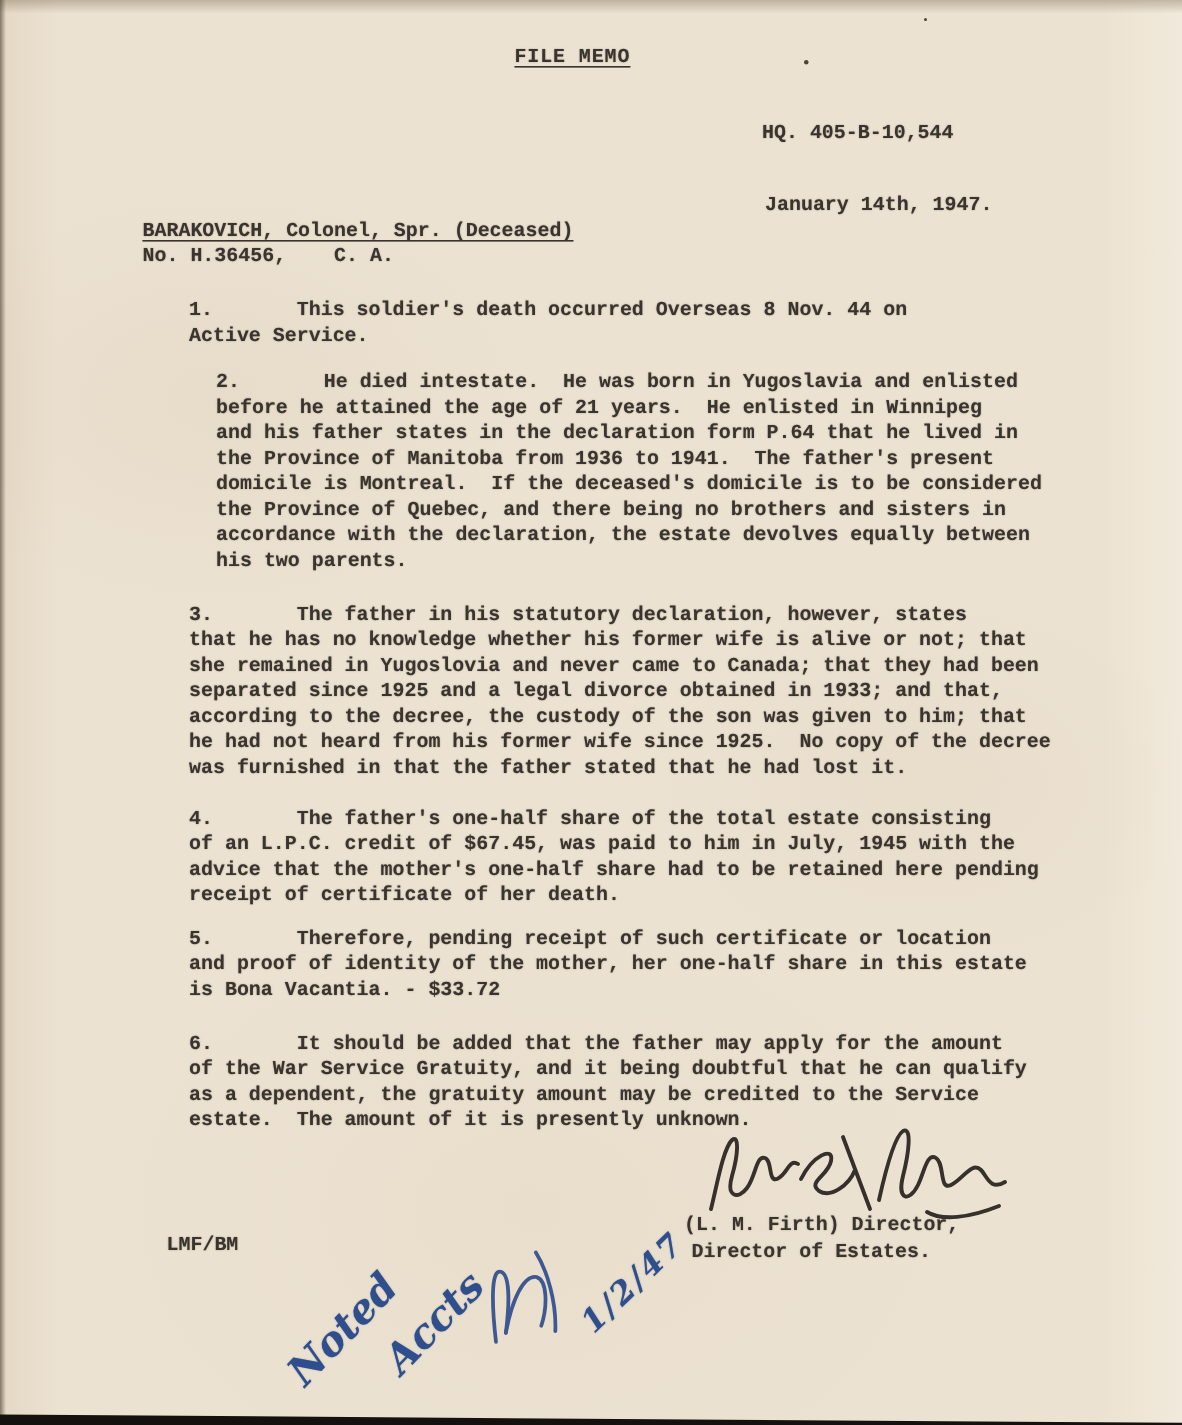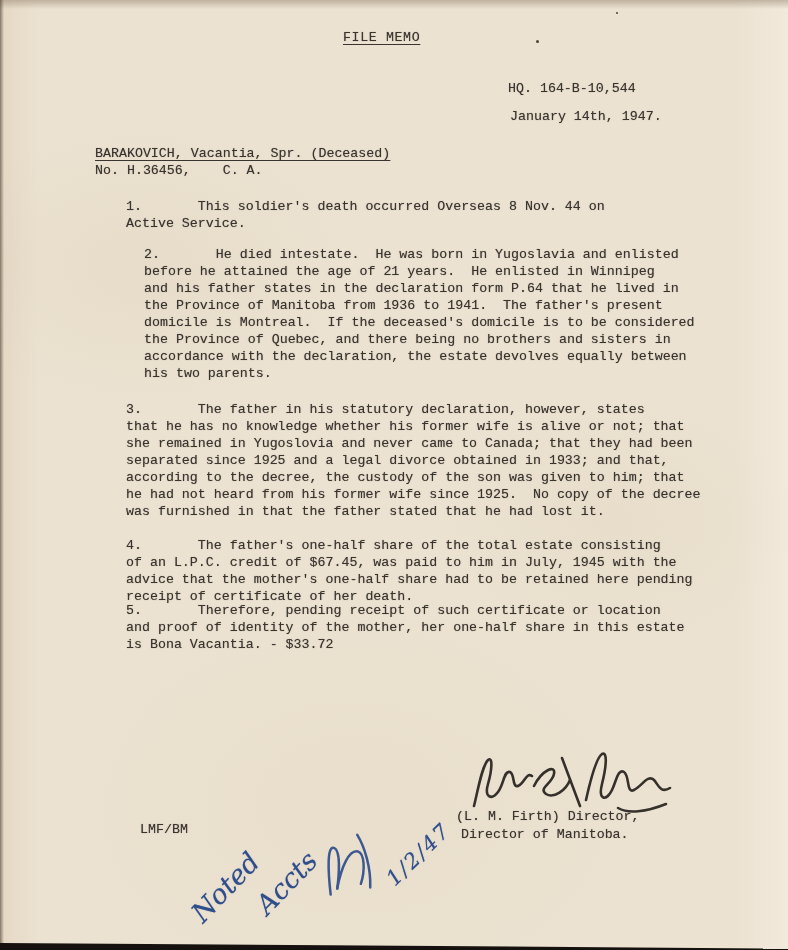--- a/index.html
+++ b/index.html
@@ -8,20 +8,21 @@
     font-family:"Liberation Mono", monospace;
   }
   .page {
     position:relative; width:788px; height:950px;
     background-color:#ece2d1;
     background-image:
       radial-gradient(ellipse 300px 200px at 18% 28%, rgba(198,178,150,0.12), transparent 70%),
       radial-gradient(ellipse 260px 180px at 78% 55%, rgba(198,178,150,0.10), transparent 70%),
       radial-gradient(ellipse 420px 300px at 45% 85%, rgba(210,190,160,0.10), transparent 70%),
       linear-gradient(90deg, rgba(214,198,174,0.35) 0%, rgba(236,226,209,0) 5%, rgba(236,226,209,0) 93%, rgba(246,240,229,0.5) 100%);
+    font-weight: bold;
   }
   
   .scan-top { position:absolute; top:0; left:0; right:0; height:9px;
     background:linear-gradient(180deg, rgba(118,99,76,0.38), rgba(118,99,76,0)); }
   .scan-left { position:absolute; left:0; top:0; bottom:0; width:4px;
     background:linear-gradient(90deg, rgba(52,42,30,0.55), rgba(52,42,30,0)); }
   .scan-bar { position:absolute; left:-8px; bottom:-4px; width:830px; height:11px;
     background:#14110e; transform:rotate(0.4deg); transform-origin:left center; }
   .speck { position:absolute; background:#4a443a; border-radius:50%; }
   .speck.s1 { left:536px; top:40px; width:3px; height:3px; }
@@ -32,31 +33,31 @@
     position:absolute;
     font-family:"Liberation Mono", monospace;
     font-size:13.3px; line-height:17px;
     color:#39342e;
     white-space:pre-wrap;
     text-shadow:0 0 1px rgba(57,52,46,0.5);
   }
   .u { text-decoration:underline; text-underline-offset:3px; }
   .title   { left:343px; top:29px;  letter-spacing:0.6px; }
   .ref     { left:508px; top:80px;  }
-  .date    { left:510px; top:108px; }
+  .date    { left:510px; top:128px; }
   .subject { left:95px;  top:145px; }
   .p1 { left:126px; top:198px; width:660px; }
   .p2 { left:144px; top:246px; width:660px; }
   .p3 { left:126px; top:401px; width:670px; }
   .p4 { left:126px; top:537px; width:670px; }
-  .p5 { left:126px; top:602px; width:660px; }
+  .p5 { left:126px; top:617px; width:660px; }
   .p6 { left:126px; top:687px; width:660px; }
   .sig-name  { left:456px; top:808px; }
   .sig-title { left:461px; top:826px; }
-  .initials  { left:140px; top:821px; }
+  .initials  { left:111px; top:821px; }
 
   
   .sig-svg { position:absolute; left:468px; top:748px; }
 
   
   .handnote { position:absolute; left:168px; top:828px; width:310px; height:115px;
     transform:rotate(-8deg); }
   .hw { position:absolute; font-family:"DejaVu Serif", serif; font-style:italic;
     color:#2f4e8c; text-shadow:0 0 1px rgba(47,78,140,0.5); }
   .hw-word1 { left:16px;  top:30px; font-size:27px; transform:rotate(-38deg); }
@@ -69,24 +70,24 @@
 
 <div class="page">
 
   <div class="scan-top"></div>
   <div class="scan-left"></div>
   <div class="speck s1"></div>
   <div class="speck s2"></div>
 
   <div class="typed title"><span class="u">FILE MEMO</span></div>
 
-  <div class="typed ref">HQ. 164-B-10,544</div>
+  <div class="typed ref">HQ. 405-B-10,544</div>
   <div class="typed date">January 14th, 1947.</div>
 
-  <div class="typed subject"><span class="u">BARAKOVICH, Vacantia, Spr. (Deceased)</span>
+  <div class="typed subject"><span class="u">BARAKOVICH, Colonel, Spr. (Deceased)</span>
 <span>No. H.36456,    C. A.</span></div>
 
   <div class="typed p1">1.       This soldier's death occurred Overseas 8 Nov. 44 on
 Active Service.</div>
   <div class="typed p2">2.       He died intestate.  He was born in Yugoslavia and enlisted
 before he attained the age of 21 years.  He enlisted in Winnipeg
 and his father states in the declaration form P.64 that he lived in
 the Province of Manitoba from 1936 to 1941.  The father's present
 domicile is Montreal.  If the deceased's domicile is to be considered
 the Province of Quebec, and there being no brothers and sisters in
@@ -99,33 +100,37 @@
 according to the decree, the custody of the son was given to him; that
 he had not heard from his former wife since 1925.  No copy of the decree
 was furnished in that the father stated that he had lost it.</div>
   <div class="typed p4">4.       The father's one-half share of the total estate consisting
 of an L.P.C. credit of $67.45, was paid to him in July, 1945 with the
 advice that the mother's one-half share had to be retained here pending
 receipt of certificate of her death.</div>
   <div class="typed p5">5.       Therefore, pending receipt of such certificate or location
 and proof of identity of the mother, her one-half share in this estate
 is Bona Vacantia. - $33.72</div>
+  <div class="typed p6">6.       It should be added that the father may apply for the amount
+of the War Service Gratuity, and it being doubtful that he can qualify
+as a dependent, the gratuity amount may be credited to the Service
+estate.  The amount of it is presently unknown.</div>
 
   <svg class="sig-svg" width="215" height="72" viewBox="0 0 215 72">
     <g fill="none" stroke="#26221e" stroke-width="2.6" stroke-linecap="round" opacity="0.92">
       <path d="M6,58 C10,42 14,18 20,12 C25,8 24,22 20,36 C16,50 24,52 30,44 C36,36 36,22 42,24 C47,26 44,40 50,38 C57,35 58,24 64,28"></path>
       <path d="M66,38 C74,22 88,16 86,26 C84,36 70,40 78,46 C86,51 98,42 102,32"></path>
       <path d="M94,10 L112,58"></path>
       <path d="M118,52 C122,34 128,10 134,6 C140,3 138,20 134,36 C130,52 138,54 144,42 C148,34 150,20 156,24 C162,28 158,46 166,42 C174,38 180,26 186,32 C190,36 192,46 202,40"></path>
       <path d="M150,60 C160,66 178,64 198,56"></path>
     </g>
   </svg>
 
   <div class="typed sig-name">(L. M. Firth) Director,</div>
-  <div class="typed sig-title">Director of Manitoba.</div>
+  <div class="typed sig-title">Director of Estates.</div>
 
   <div class="typed initials">LMF/BM</div>
 
   <div class="handnote">
     <span class="hw hw-word1">Noted</span>
     <span class="hw hw-word2">Accts</span>
     <svg class="hw-scrawl" width="66" height="72" viewBox="0 0 66 72">
       <g fill="none" stroke="#2f4e8c" stroke-width="2.5" stroke-linecap="round" opacity="0.92">
         <path d="M6,58 C10,34 16,10 22,14 C28,18 20,40 14,54"></path>
         <path d="M14,54 C24,34 36,20 44,24 C50,28 46,44 38,56"></path>

